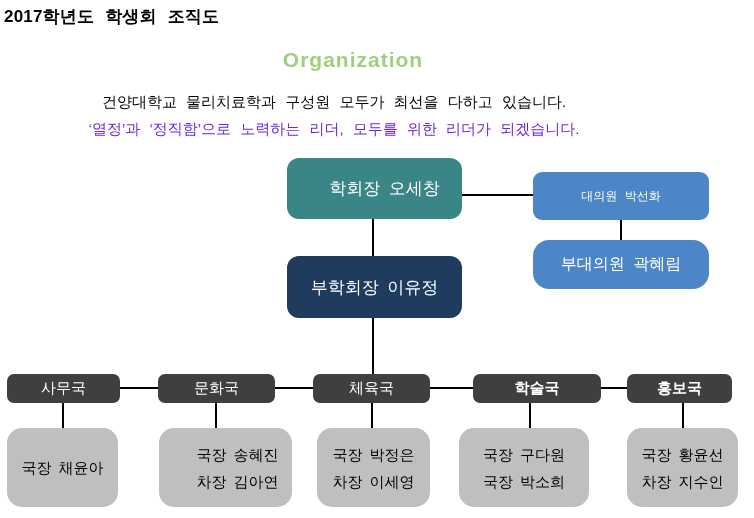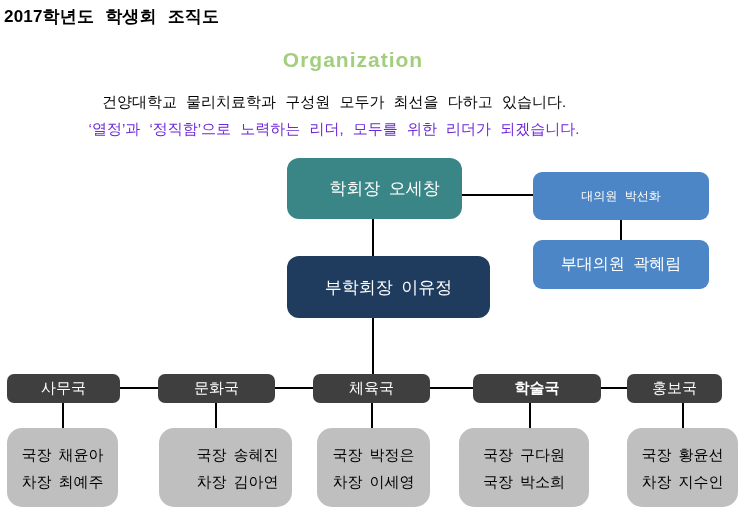--- a/index.html
+++ b/index.html
@@ -61,30 +61,30 @@
     justify-content: center;
     color: #ffffff;
     word-spacing: 4px;
     box-sizing: border-box;
   }
   .box-president {
     left: 287px; top: 158px; width: 175px; height: 61px;
     background: #3A8686; border-radius: 12px; font-size: 17px; padding-left: 20px;
   }
   .box-vice-president {
-    left: 287px; top: 256px; width: 203px; height: 62px;
+    left: 287px; top: 256px; width: 175px; height: 62px;
     background: #1F3C5F; border-radius: 12px; font-size: 17px;
   }
   .box-delegate {
     left: 533px; top: 172px; width: 176px; height: 48px;
     background: #4D86C6; border-radius: 9px; font-size: 12px;
   }
   .box-vice-delegate {
     left: 533px; top: 240px; width: 176px; height: 49px;
-    background: #4D86C6; border-radius: 9px; font-size: 16px;
+    background: #4D86C6; border-radius: 16px; font-size: 16px;
   }
   .dept-box {
     position: absolute;
     top: 374px;
     height: 29px;
     background: #3F3F3F;
     border-radius: 7px;
     color: #ffffff;
     font-size: 15px;
     display: flex;
@@ -148,25 +148,24 @@
 
   <div class="box box-president">학회장 오세창</div>
   <div class="box box-delegate">대의원 박선화</div>
   <div class="box box-vice-delegate">부대의원 곽혜림</div>
   <div class="box box-vice-president">부학회장 이유정</div>
 
   <div class="dept-box" style="left:7px; width:113px;">사무국</div>
   <div class="dept-box" style="left:158px; width:117px;">문화국</div>
   <div class="dept-box" style="left:313px; width:117px;">체육국</div>
   <div class="dept-box" style="left:473px; width:128px;font-weight:bold;">학술국</div>
-  <div class="dept-box" style="left:627px; width:95px;">홍보국</div>
+  <div class="dept-box" style="left:627px; width:105px;font-weight:bold;">홍보국</div>
 
   <div class="member-box" style="left:7px; width:111px;">
     <div class="member-line">국장 채윤아</div>
-    <div class="member-line">차장 최예주</div>
   </div>
   <div class="member-box" style="left:159px; width:109px;padding-left:24px;">
     <div class="member-line">국장 송혜진</div>
     <div class="member-line">차장 김아연</div>
   </div>
   <div class="member-box" style="left:317px; width:113px;">
     <div class="member-line">국장 박정은</div>
     <div class="member-line">차장 이세영</div>
   </div>
   <div class="member-box" style="left:459px; width:130px;">

